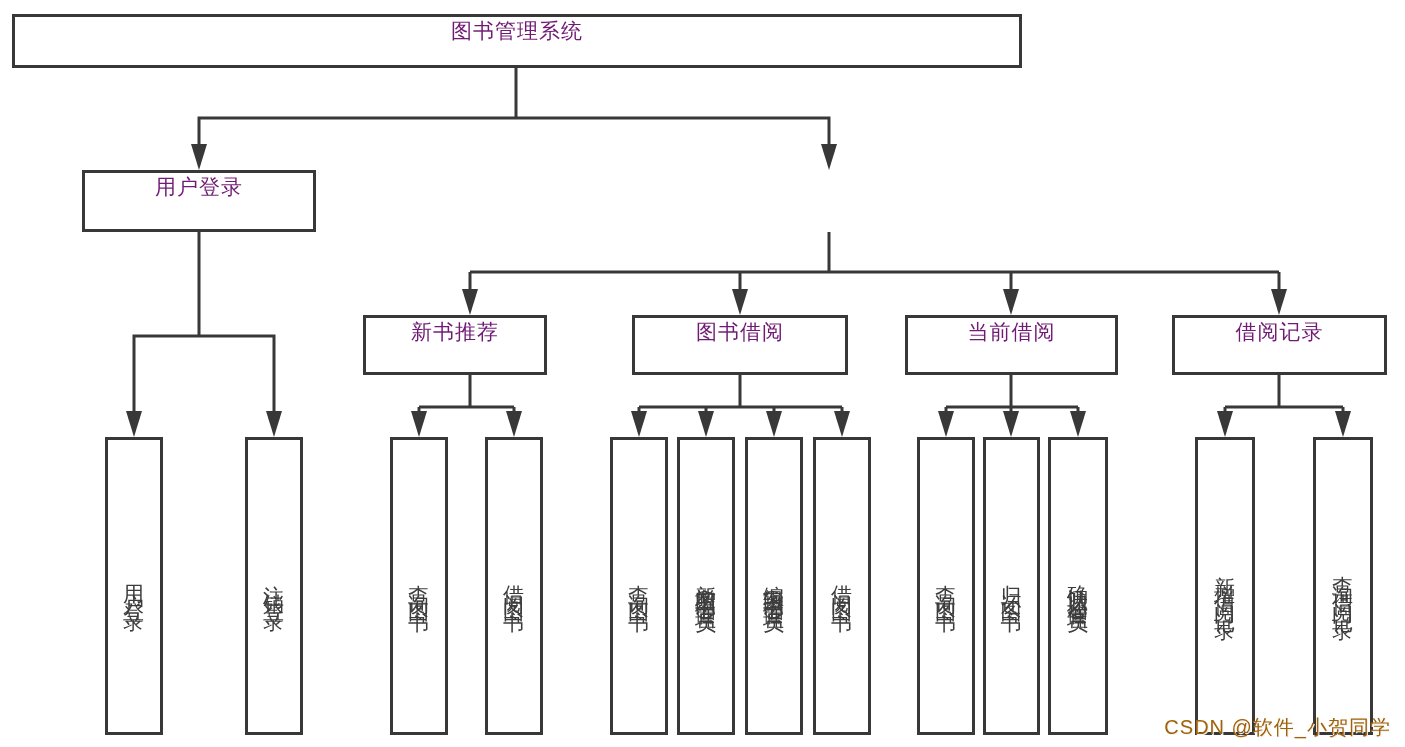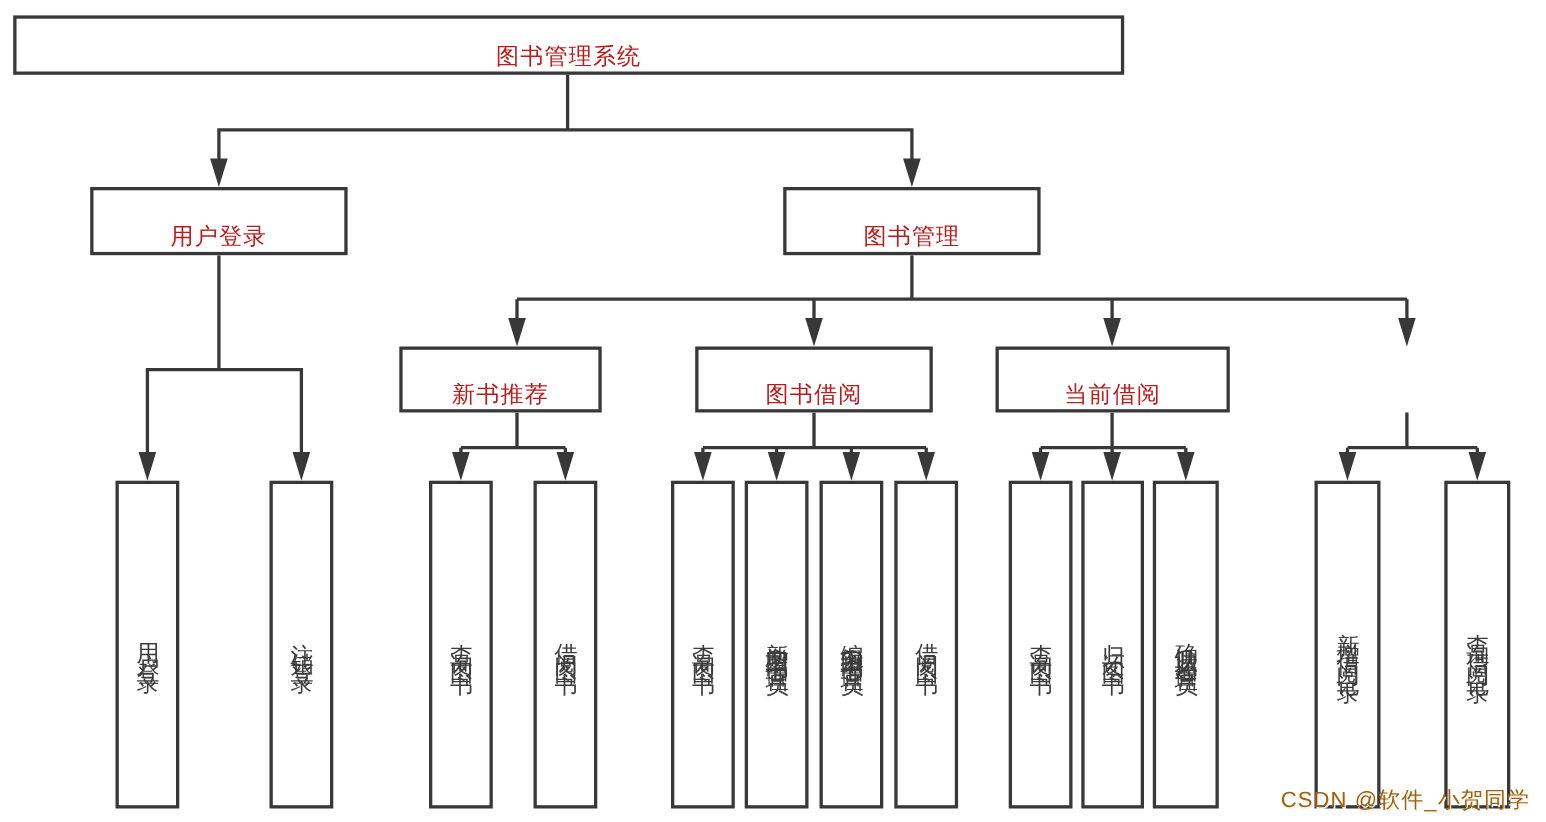--- a/index.html
+++ b/index.html
@@ -22,23 +22,23 @@
     left: 0; top: 0;
     width: 1405px; height: 747px;
     pointer-events: none;
   }
   .box {
     position: absolute;
     box-sizing: border-box;
     border: 3px solid #383838;
     background: #ffffff;
     display: flex;
-    align-items: flex-end;
+    align-items: flex-start;
     justify-content: center;
-    color: #b91c1c;
+    color: #701a75;
     font-size: 21px;
     letter-spacing: 1px;
     text-align: center;
     white-space: nowrap;
   }
   .vbox {
     position: absolute;
     box-sizing: border-box;
     border: 3px solid #383838;
     background: #ffffff;
@@ -114,32 +114,32 @@
     </g>
   </svg>
 
   <div class="box" style="left:12px;top:14px;width:1010px;height:54px">
     <span>图书管理系统</span>
   </div>
 
   <div class="box" style="left:82px;top:170px;width:234px;height:62px">
     <span>用户登录</span>
   </div>
-  <div class="box" style="left:712px;top:170px;width:234px;height:62px">
-    <span>图书管理</span>
-  </div>
 
   <div class="box" style="left:363px;top:315px;width:184px;height:60px">
     <span>新书推荐</span>
   </div>
   <div class="box" style="left:632px;top:315px;width:216px;height:60px">
     <span>图书借阅</span>
   </div>
   <div class="box" style="left:905px;top:315px;width:213px;height:60px">
     <span>当前借阅</span>
+  </div>
+  <div class="box" style="left:1172px;top:315px;width:215px;height:60px">
+    <span>借阅记录</span>
   </div>
 
   <div class="vbox" style="left:105px;top:437px;width:58px;height:298px">
     <span class="vtext">用户登录</span>
   </div>
   <div class="vbox" style="left:245px;top:437px;width:58px;height:298px">
     <span class="vtext">注销登录</span>
   </div>
 
   <div class="vbox" style="left:390px;top:437px;width:58px;height:298px">

